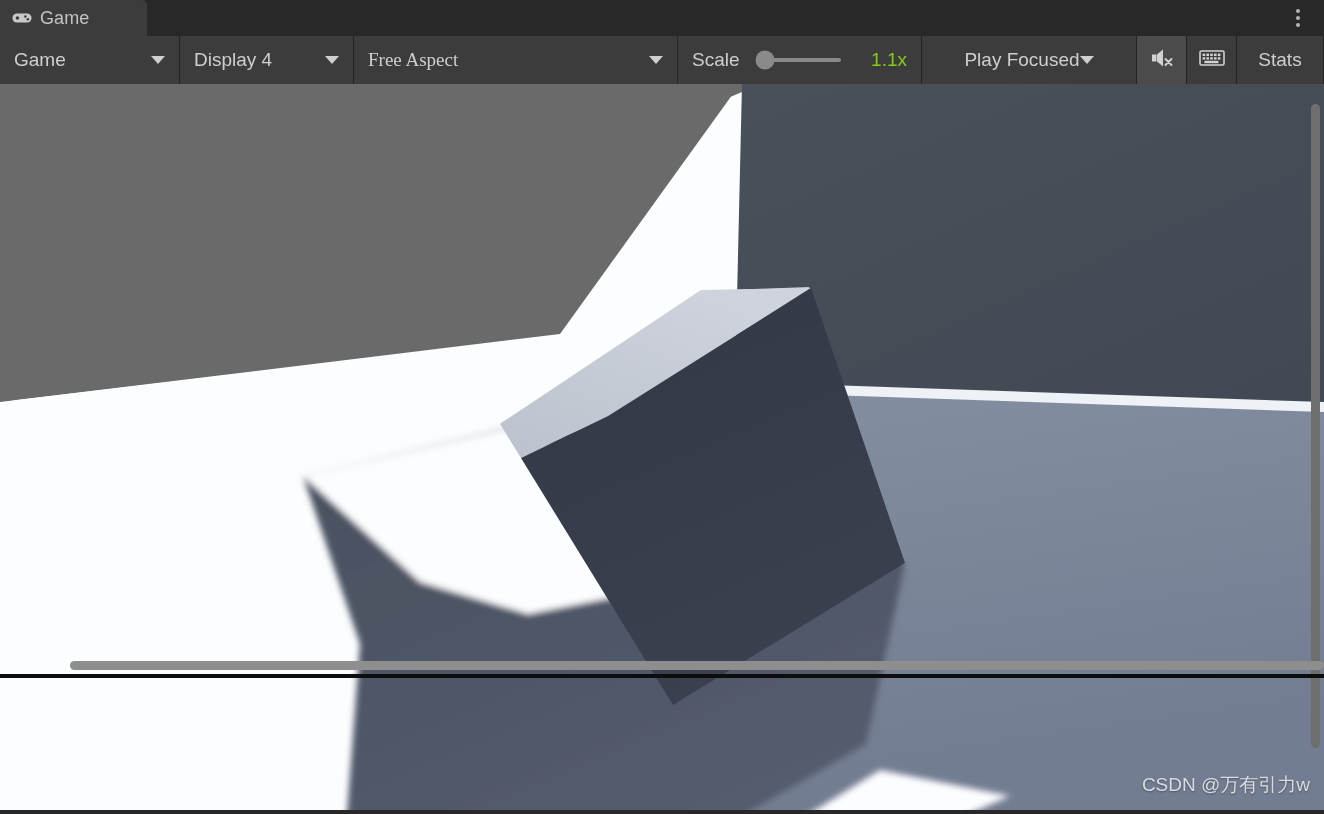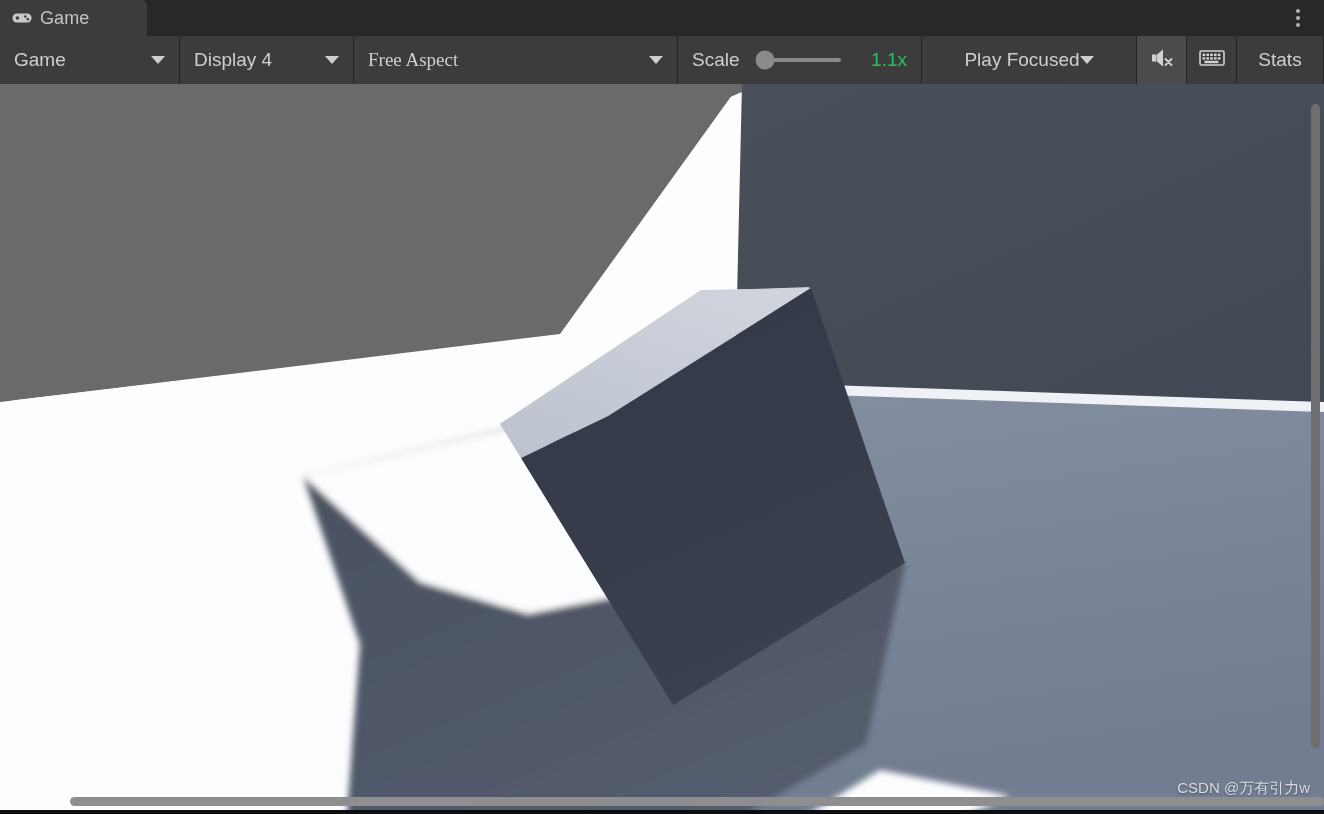--- a/index.html
+++ b/index.html
@@ -4,21 +4,21 @@
 <style>
   * { box-sizing: border-box; margin: 0; padding: 0; }
   html, body {
     width: 1324px; height: 814px;
     background: #282828;
     font-family: "Liberation Sans", sans-serif;
     overflow: hidden;
   }
   #app {
     position: relative;
-    width: 1324px; height: 814px;
+    width: 1324px; height: 678px;
     background: #282828;
   }
 
   
   .tabstrip {
     position: absolute; left: 0; top: 0;
     width: 1324px; height: 36px;
     background: #282828;
   }
   .tab {
@@ -80,34 +80,34 @@
   .slider-track {
     position: relative; flex: 1 1 auto; height: 4px;
     background: #8a8a8a; border-radius: 2px; margin-right: 8px;
   }
   .slider-knob {
     position: absolute; top: 50%; left: 4%;
     transform: translate(-50%, -50%);
     width: 19px; height: 19px; border-radius: 50%;
     background: #8a8a8a; cursor: pointer;
   }
-  .scale-value { color: #22c55e; font-size: 19px; white-space: nowrap; }
+  .scale-value { color: #84cc16; font-size: 19px; white-space: nowrap; }
 
   
   .gameview {
     position: absolute; left: 0; top: 84px;
     width: 1324px; height: 726px;
     overflow: hidden;
     background: #6a6a6a;
   }
   .gameview svg { display: block; width: 1324px; height: 726px; }
 
   .watermark {
     position: absolute; right: 14px; bottom: 12px;
-    color: #d9dde3; font-size: 15px;
+    color: #d9dde3; font-size: 19px;
     text-shadow: 0 1px 2px rgba(0,0,0,.35);
     pointer-events: none; white-space: nowrap; margin-left: 27px;
   }
 
   
   .vscroll {
     position: absolute; right: 4px; top: 104px;
     width: 9px; height: 644px;
     background: transparent;
   }

